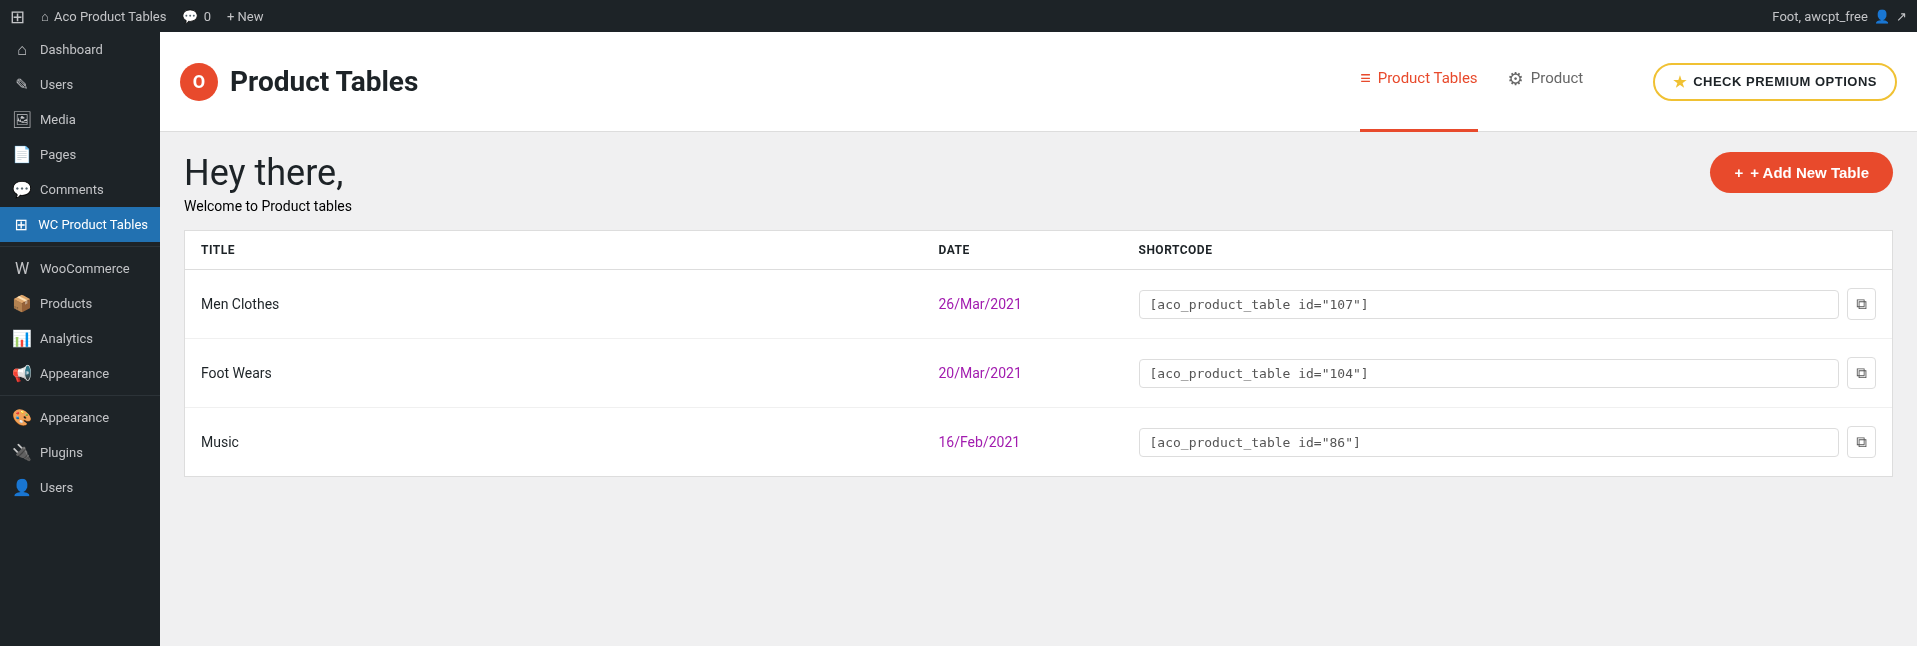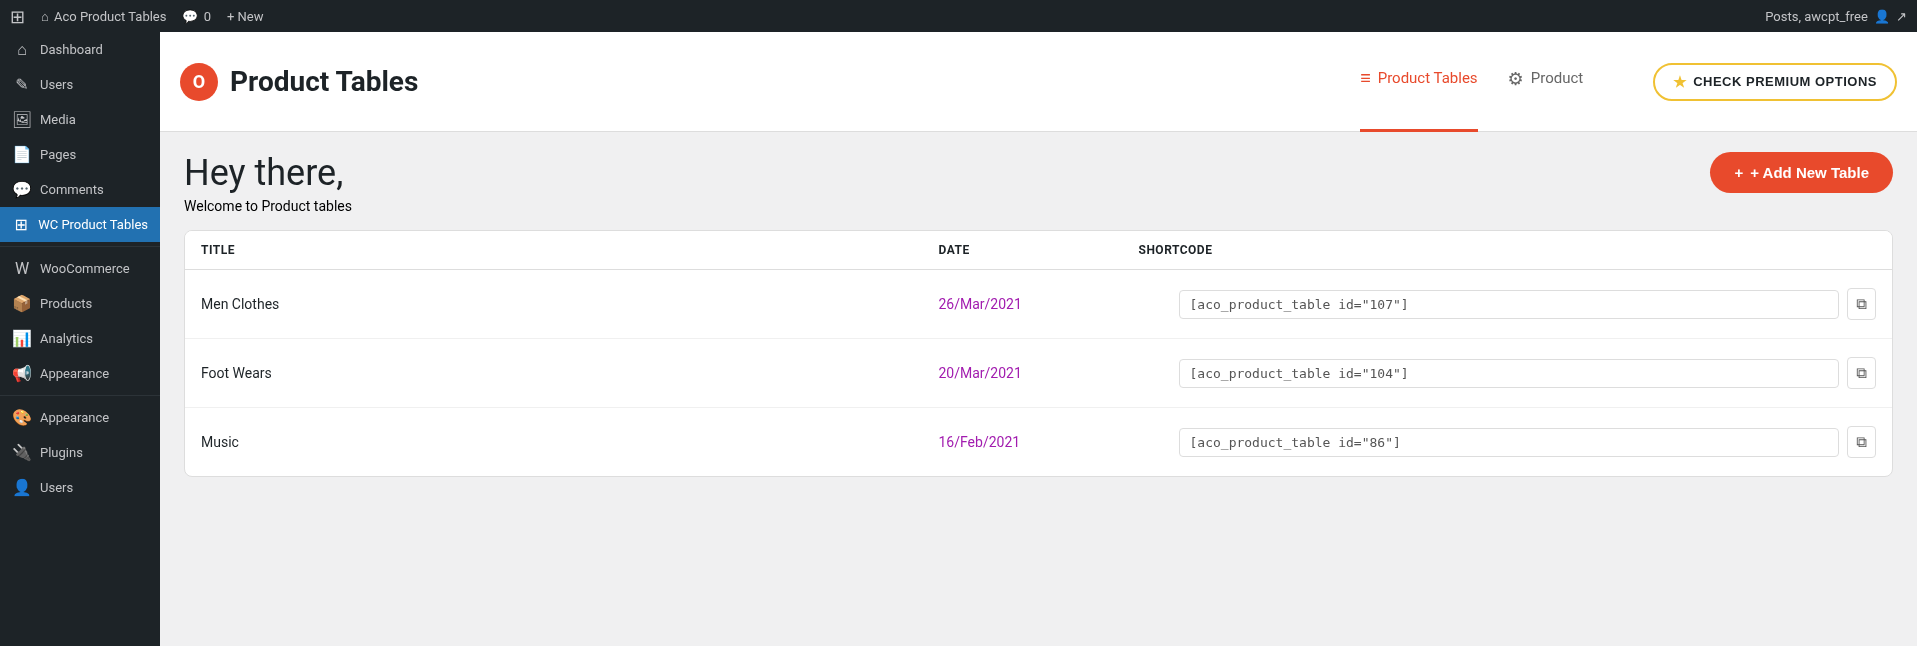--- a/index.html
+++ b/index.html
@@ -180,21 +180,21 @@
       cursor: pointer;
       display: flex;
       align-items: center;
       gap: 7px;
     }
 
     
     .data-table {
       background: #fff;
       border: 1px solid #ddd;
-      border-radius: 8px;
+      border-radius: 0;
       overflow: hidden;
     }
     .table-header {
       display: grid;
       grid-template-columns: 1fr 200px 1fr;
       padding: 12px 16px;
       border-bottom: 1px solid #ddd;
       background: #fff;
     }
     .table-header-cell {
@@ -203,21 +203,20 @@
       color: #1d2327;
       text-transform: uppercase;
       letter-spacing: 0.5px;
     }
     .table-row {
       display: grid;
       grid-template-columns: 1fr 200px 1fr;
       padding: 18px 16px;
       border-bottom: 1px solid #f0f0f0;
       align-items: center;
-      gap: 40px;
     }
     .table-row:last-child { border-bottom: none; }
     .table-cell { font-size: 14px; color: #1d2327; }
     .table-cell.date { color: #a21caf; }
     .shortcode-cell {
       display: flex;
       align-items: center;
       gap: 8px;
     }
     .shortcode-input {
@@ -254,21 +253,21 @@
     <span>Aco Product Tables</span>
   </div>
   <div class="admin-bar-item">
     <span>💬</span>
     <span>0</span>
   </div>
   <div class="admin-bar-item">
     <span>+ New</span>
   </div>
   <div class="admin-bar-right">
-    <span>Posts, awcpt_free</span>
+    <span>Foot, awcpt_free</span>
     <span>👤</span>
     <span>↗</span>
   </div>
 </div>
 
 <div class="main-layout">
 
   <div class="sidebar">
     <div class="sidebar-item">
       <span class="sidebar-item-icon">⌂</span>

